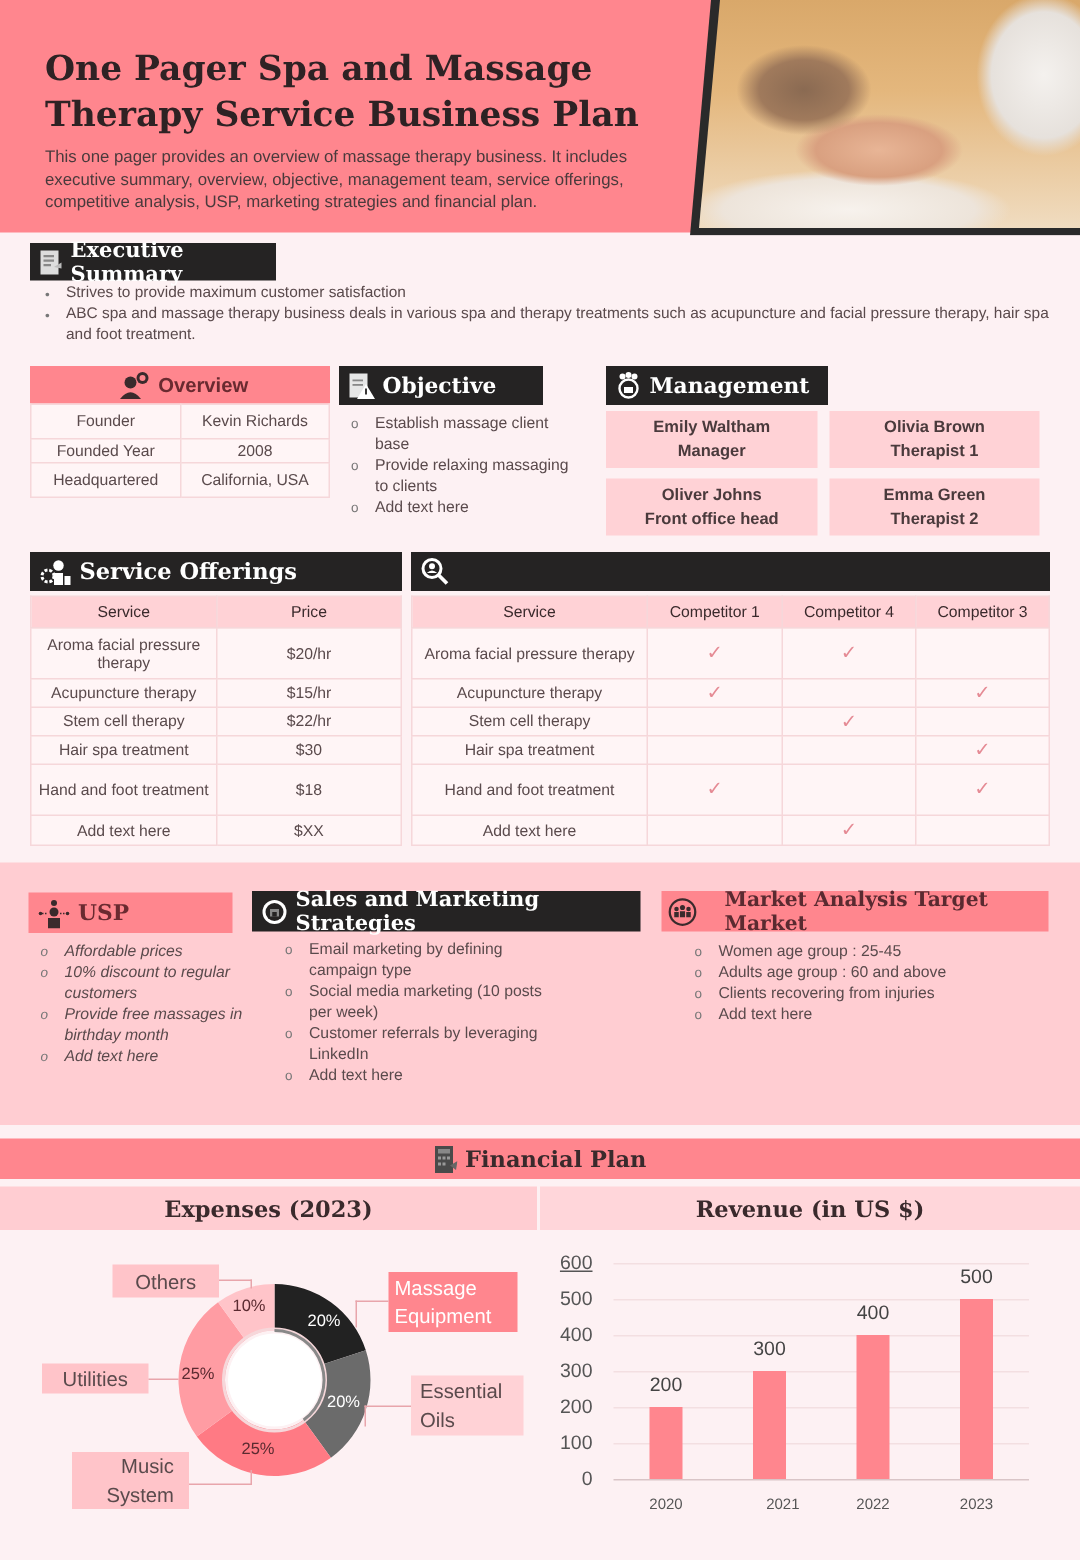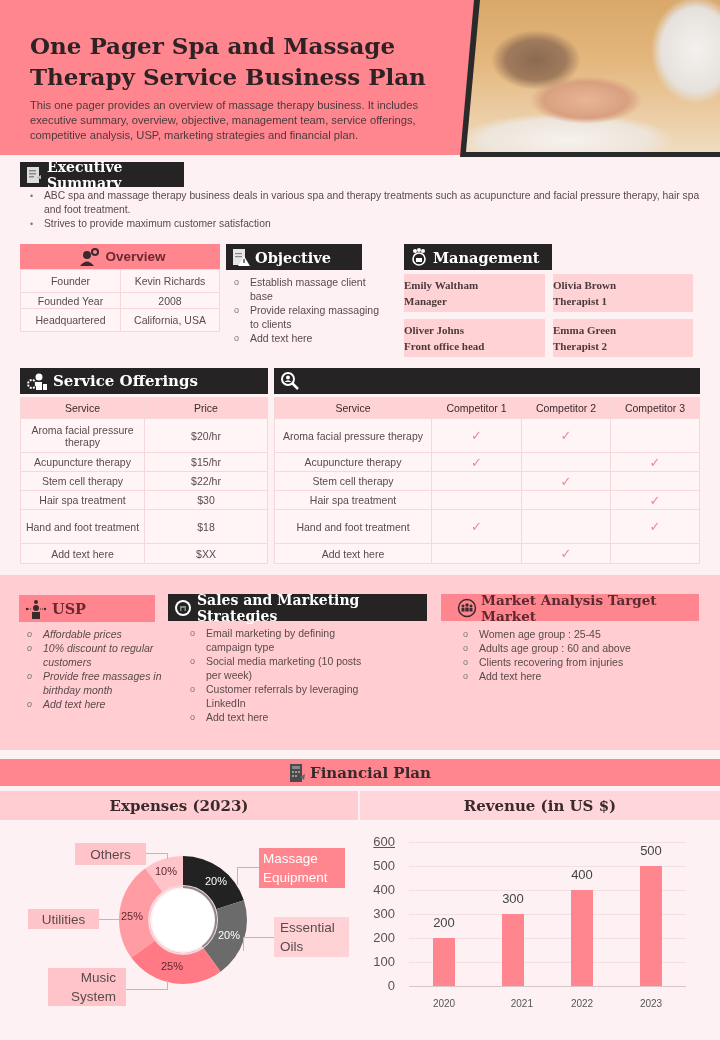--- a/index.html
+++ b/index.html
@@ -28,21 +28,21 @@
   .bul { font-family: "Liberation Sans", sans-serif; font-size: 10.5px; line-height: 14px; color: #5a4a4c; }
   .bul li { list-style: none; position: relative; padding-left: 22px; }
   .bul li::before { content: "o"; position: absolute; left: 6px; top: 0; font-size: 9px; color: #777; }
   .dot li::before { content: "•"; left: 8px; font-size: 9px; }
 
   table { border-collapse: collapse; font-family: "Liberation Sans", sans-serif; font-size: 10.5px; color: #5a4a4c; }
   td, th { border: 1px solid #f6d7da; text-align: center; font-weight: normal; }
   th { background: #ffd2d6; color: #3a2a2c; font-size: 10.5px; }
   tbody td { background: #fff5f6; }
 
-  .mgmt-card { background: #ffd2d6; text-align: left; font-family: Liberation Serif, serif; font-size: 11px; line-height: 16px; color: #4a3a3c; display: flex; flex-direction: column; justify-content: center; font-weight: bold; }
+  .mgmt-card { background: #ffd2d6; text-align: center; font-family: Liberation Sans, sans-serif; font-size: 11px; line-height: 16px; color: #4a3a3c; display: flex; flex-direction: column; justify-content: center; font-weight: bold; }
 
   #pinkband { left: 0; top: 575px; width: 720px; height: 175px; background: #ffcdd2; }
 
   #fin-bar { left: 0; top: 759px; width: 720px; height: 27px; background: #ff868e; display: flex; align-items: center; justify-content: center; gap: 5px; font-family: "DejaVu Serif", serif; font-weight: bold; font-size: 15px; color: #3a2a2c; }
   .fin-sub { top: 791px; height: 29px; display: flex; align-items: center; justify-content: center; font-family: "DejaVu Serif", serif; font-weight: bold; font-size: 15px; color: #3a2a2c; }
 
   .lbl { font-family: "Liberation Sans", sans-serif; font-size: 13.5px; line-height: 19px; color: #5a4a4c; display: flex; align-items: center; justify-content: center; text-align: center; }
   .leader { border-color: #e8a5ab; border-style: solid; border-width: 0; }
 
   .ytick { font-family: "Liberation Sans", sans-serif; font-size: 13px; color: #555; width: 40px; text-align: right; }
@@ -66,22 +66,22 @@
         <rect x="1" y="1" width="12" height="16" fill="#ddd"></rect>
         <rect x="3" y="4" width="7" height="1.5" fill="#888"></rect>
         <rect x="3" y="7" width="7" height="1.5" fill="#888"></rect>
         <rect x="3" y="10" width="5" height="1.5" fill="#888"></rect>
         <path d="M10 12 L15 9 L15 13 Z" fill="#bbb"></path>
       </svg>
   </span>
   <span>Executive Summary</span>
 </div>
 <ul class="abs bul dot" style="left:22px;top:189px;width:690px;font-size:10.3px;line-height:14px;">
+  <li>Strives to provide maximum customer satisfaction</li>
   <li>ABC spa and massage therapy business deals in various spa and therapy treatments such as acupuncture and facial pressure therapy, hair spa and foot treatment.</li>
-  <li>Strives to provide maximum customer satisfaction</li>
 </ul>
 
 <div class="abs hdr-pink" style="left:20px;top:244px;width:200px;height:25px;justify-content:center;font-family:'Liberation Sans',sans-serif;font-size:13.5px;color:#6a2a30;">
   <span class="ico">
     <svg width="20" height="18" viewBox="0 0 20 18">
         <circle cx="7" cy="7" r="4" fill="#3a2a2c"></circle>
         <path d="M0 18 Q7 9 14 18 Z" fill="#3a2a2c"></path>
         <circle cx="15" cy="4" r="4" fill="#3a2a2c"></circle>
         <circle cx="15" cy="4" r="2" fill="#ff868e"></circle>
       </svg>
@@ -206,21 +206,21 @@
         <path d="M4.5 10 Q8 6.5 11.5 10 Z" fill="#fff"></path>
         <line x1="12" y1="11" x2="18" y2="17" stroke="#fff" stroke-width="2.5"></line>
       </svg>
   </span>
 </div>
 <table class="abs" style="left:274px;top:397px;width:426px;">
   <thead>
     <tr style="height:21px;">
       <th style="width:157px;">Service</th>
       <th style="width:90px;">Competitor 1</th>
-      <th style="width:89px;">Competitor 2</th>
+      <th style="width:89px;">Competitor 4</th>
       <th>Competitor 3</th>
     </tr>
   </thead>
   <tbody style="color:#5a4a4c;">
     <tr style="height:34px;">
       <td>Aroma facial pressure therapy</td>
       <td class="chk">✓</td>
       <td class="chk">✓</td>
       <td class="chk"></td>
     </tr>
@@ -291,21 +291,21 @@
   </span>
   <span>Sales and Marketing Strategies</span>
 </div>
 <ul class="abs bul" style="left:184px;top:626px;width:180px;">
   <li>Email marketing by defining campaign type</li>
   <li>Social media marketing (10 posts per week)</li>
   <li>Customer referrals by leveraging LinkedIn</li>
   <li>Add text here</li>
 </ul>
 
-<div class="abs hdr-pink" style="left:441px;top:594px;width:258px;height:27px;font-size:13.5px;color:#5a2a30;padding-left:16px;gap:4px;">
+<div class="abs hdr-pink" style="left:441px;top:594px;width:258px;height:27px;font-size:13.5px;color:#5a2a30;padding-left:4px;gap:18px;">
   <span class="ico">
     <svg width="20" height="20" viewBox="0 0 20 20">
         <circle cx="10" cy="10" r="8.5" fill="none" stroke="#3a2a2c" stroke-width="1.5"></circle>
         <circle cx="6" cy="8" r="1.5" fill="#3a2a2c"></circle>
         <circle cx="10" cy="7" r="1.7" fill="#3a2a2c"></circle>
         <circle cx="14" cy="8" r="1.5" fill="#3a2a2c"></circle>
         <rect x="4.5" y="10" width="3" height="3.5" fill="#3a2a2c"></rect>
         <rect x="8.3" y="9.5" width="3.4" height="4" fill="#3a2a2c"></rect>
         <rect x="12.5" y="10" width="3" height="3.5" fill="#3a2a2c"></rect>
       </svg>

